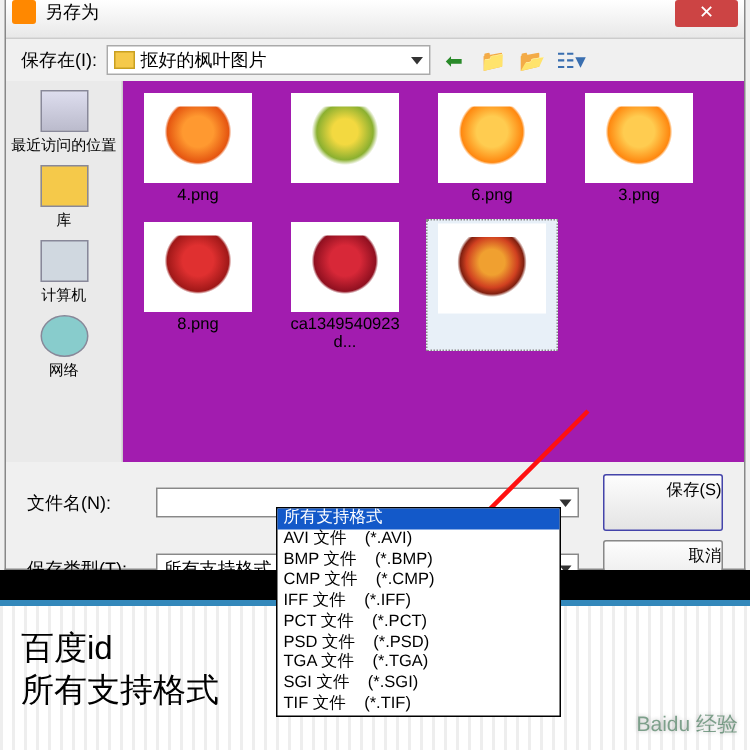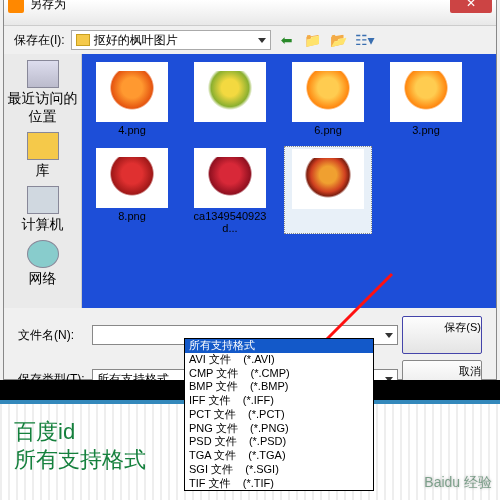--- a/index.html
+++ b/index.html
@@ -1,61 +1,61 @@
 <!DOCTYPE html>
 <html><head>
 <meta charset="utf-8">
 <style>
 * { margin: 0; padding: 0; box-sizing: border-box; font-family: "Microsoft YaHei", SimSun, sans-serif; }
 body { background: #f0f0f0; width: 500px; height: 500px; overflow: hidden; position: relative; }
 .dialog { width: 494px; height: 380px; background: #f0f0f0; border: 1px solid #888; border-top: none; margin: 0 3px; }
-.titlebar { height: 26px; background: linear-gradient(#fff, #e8e8e8); display: flex; align-items: flex-end; padding: 12px 4px; border-bottom: 1px solid #ccc; }
+.titlebar { height: 26px; background: linear-gradient(#fff, #e8e8e8); display: flex; align-items: flex-start; padding: 0 4px; border-bottom: 1px solid #ccc; }
 .titlebar .appicon { width: 16px; height: 16px; background: #ff8800; border-radius: 2px; margin-right: 6px; }
 .titlebar .title { font-size: 12px; flex: 1; }
 .titlebar .close { width: 42px; height: 18px; background: #c44; color: #fff; text-align: center; font-size: 12px; line-height: 16px; border-radius: 2px; }
 .toolbar { height: 28px; display: flex; align-items: center; padding: 0 10px; gap: 6px; }
 .toolbar .lbl { font-size: 12px; }
-.toolbar .folderbox { display: flex; align-items: center; border: 1px solid #aaa; background: #fff; height: 20px; padding: 0 4px; width: 200px; font-size: 12px; }
+.toolbar .folderbox { display: flex; align-items: center; border: 1px solid #aaa; background: #fff; height: 20px; padding: 0 4px; width: 216px; font-size: 12px; }
 .toolbar .foldericn { width: 14px; height: 12px; background: #f5c94a; border: 1px solid #c9a020; margin-right: 4px; }
 .toolbar .dd { margin-left: auto; width: 0; height: 0; border-left: 4px solid transparent; border-right: 4px solid transparent; border-top: 5px solid #333; }
 .toolbar .icon { width: 20px; height: 20px; display: flex; align-items: center; justify-content: center; font-size: 14px; }
 .body { display: flex; height: 254px; }
 .sidebar { width: 78px; background: #eaeaea; border-right: 1px solid #ccc; display: flex; flex-direction: column; align-items: center; padding-top: 4px; gap: 2px; }
-.side-item { width: 70px; text-align: center; font-size: 14px; padding: 2px 0; }
+.side-item { width: 70px; text-align: center; font-size: 10px; padding: 2px 0; }
 .side-item .icn { width: 32px; height: 28px; margin: 0 auto 2px; background: #c8d8e8; border: 1px solid #889; }
 .side-item.recent .icn { background: linear-gradient(#dde, #bbc); }
 .side-item.desktop .icn { background: #2a6fc9; }
 .side-item.lib .icn { background: #f5c94a; }
 .side-item.computer .icn { background: #d0d8e0; }
 .side-item.network .icn { background: #8cc; border-radius: 50%; }
-.filearea { flex: 1; background: #1d4ed8; padding: 6px; overflow: hidden; }
+.filearea { flex: 1; background: #a21caf; padding: 6px; overflow: hidden; }
 .filegrid { display: flex; flex-wrap: wrap; gap: 10px; }
 .file { width: 88px; text-align: center; font-size: 11px; }
 .file.sel { border: 1px dotted #888; background: #e8f0f8; }
 .thumb { width: 72px; height: 60px; margin: 2px auto; background: #fff; position: relative; }
 .leaf { position: absolute; left: 50%; top: 50%; transform: translate(-50%,-50%); width: 46px; height: 42px; }
 .leaf.orange { background: radial-gradient(circle at 50% 40%, #ff9930 30%, #e55510 60%, transparent 65%); }
 .leaf.green { background: radial-gradient(circle at 50% 40%, #f3d940 25%, #8bb030 55%, transparent 65%); }
 .leaf.amber { background: radial-gradient(circle at 50% 40%, #ffcc50 30%, #ff8810 60%, transparent 65%); }
 .leaf.red { background: radial-gradient(circle at 50% 40%, #e03030 30%, #a01818 60%, transparent 65%); }
 .leaf.crimson { background: radial-gradient(circle at 50% 40%, #d82838 30%, #901020 60%, transparent 65%); }
 .leaf.mixed { background: radial-gradient(circle at 50% 40%, #f0a030 25%, #d04020 50%, #802010 62%, transparent 68%); }
 .fname { word-break: break-all; line-height: 1.1; }
-.bottom { padding: 8px 14px; display: grid; grid-template-columns: 70px 1fr 80px; gap: 6px 4px; align-items: center; }
+.bottom { padding: 8px 14px; display: grid; grid-template-columns: 70px 1fr 80px; gap: 6px 16px; align-items: center; }
 .bottom .lbl { font-size: 12px; text-align: left; }
 .bottom .combo { height: 20px; border: 1px solid #888; background: #fff; font-size: 12px; display: flex; align-items: center; padding: 0 4px; position: relative; }
 .bottom .combo.sel { background: #fff; }
 .bottom .combo .dd { position: absolute; right: 4px; width: 0; height: 0; border-left: 4px solid transparent; border-right: 4px solid transparent; border-top: 5px solid #333; }
 .bottom .btn { height: 38px; border: 1px solid #888; background: linear-gradient(#fdfdfd, #e4e4e4); font-size: 11px; text-align: right; line-height: 20px; border-radius: 2px; }
 .bottom .btn.def { border: 1px solid #44a; }
 .dropdown { position: absolute; left: 184px; top: 338px; width: 190px; border: 1px solid #000; background: #fff; font-family: SimSun, monospace; font-size: 11px; z-index: 10; }
 .dropdown .opt { padding: 0 4px; white-space: pre; line-height: 1.25; }
 .dropdown .opt.hl { background: #1359c9; color: #fff; }
 .strip { position: absolute; top: 380px; left: 0; right: 0; height: 20px; background: #000; }
-.watermark { position: absolute; top: 418px; left: 14px; font-size: 22px; color: #15803d; line-height: 1.25; z-index: 5; }
+.watermark { position: absolute; top: 418px; left: 14px; font-size: 22px; color: #000000; line-height: 1.25; z-index: 5; }
 .bglines { position: absolute; top: 400px; left: 0; right: 0; bottom: 0; background: repeating-linear-gradient(90deg, #eee 0 2px, #fff 2px 8px); border-top: 4px solid #38b; }
 .arrow { position: absolute; left: 282px; top: 264px; width: 120px; height: 120px; pointer-events: none; z-index: 9; }
 .baidu { position: absolute; right: 8px; bottom: 8px; font-size: 14px; color: #14532d; opacity: .55; text-shadow: 0 0 3px #888; }
 </style>
 </head>
 <body>
 
 <div class="dialog">
   <div class="titlebar">
     <div class="appicon"></div>
@@ -151,25 +151,24 @@
         <div class="dd"></div>
       </div>
     <div class="btn">取消</div>
   </div>
 </div>
 
 <div class="dropdown">
   <div class="opt hl">所有支持格式</div>
   <div id="ddopts">
       <div class="opt">AVI 文件    (*.AVI)</div>
+      <div class="opt">BMP 文件    (*.BMP)</div>
       <div class="opt">CMP 文件    (*.CMP)</div>
-      <div class="opt">BMP 文件    (*.BMP)</div>
       <div class="opt">IFF 文件    (*.IFF)</div>
       <div class="opt">PCT 文件    (*.PCT)</div>
-      <div class="opt">PNG 文件    (*.PNG)</div>
       <div class="opt">PSD 文件    (*.PSD)</div>
       <div class="opt">TGA 文件    (*.TGA)</div>
       <div class="opt">SGI 文件    (*.SGI)</div>
       <div class="opt">TIF 文件    (*.TIF)</div>
     </div>
 </div>
 
 <svg class="arrow" viewBox="0 0 120 120">
   <line x1="110" y1="10" x2="20" y2="100" stroke="#ff1010" stroke-width="3"></line>
   <polygon points="20,100 36,80 44,92" fill="#ff1010"></polygon>

